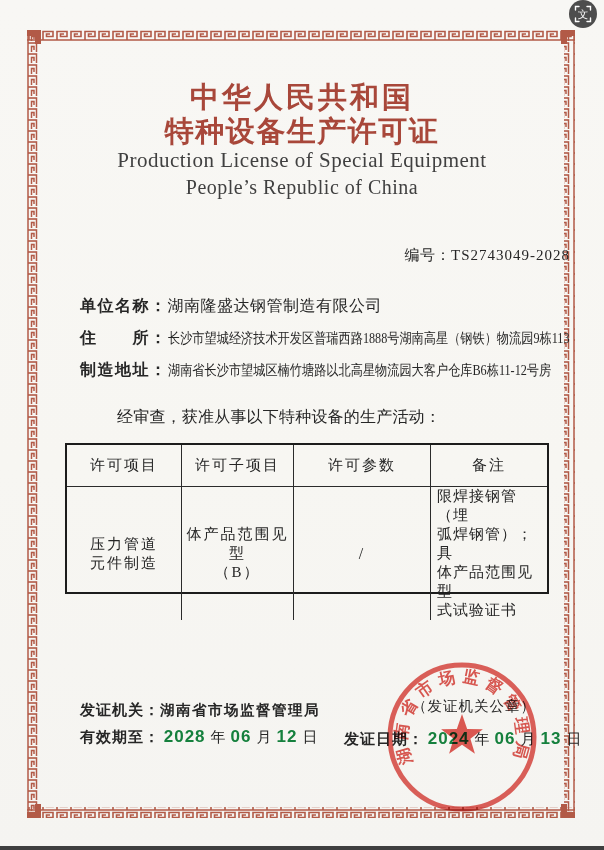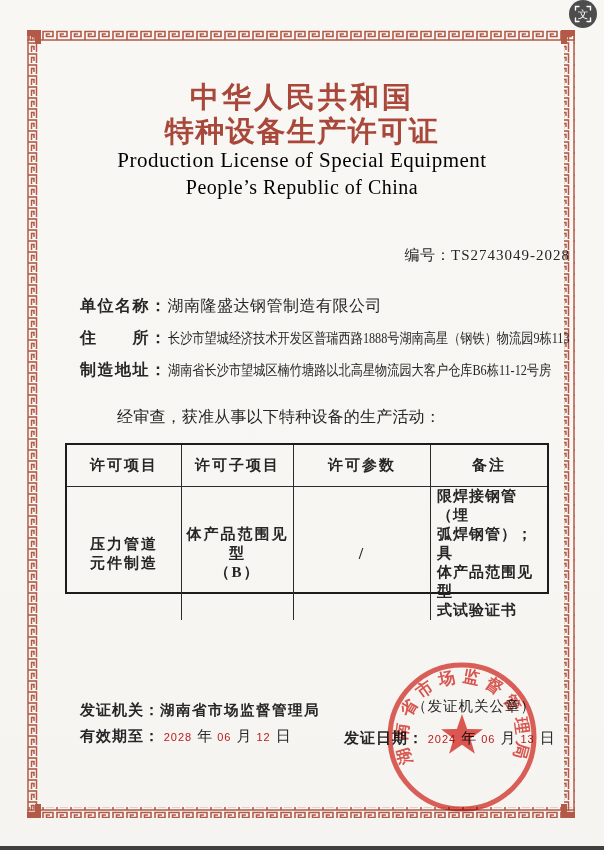--- a/index.html
+++ b/index.html
@@ -12,21 +12,21 @@
   .paper{position:absolute;left:0;top:0;right:0;bottom:0;
     background:linear-gradient(180deg,#f8f7f4 0%,#f7f6f2 55%,#f5f4f1 100%);}
   .frame-svg{position:absolute;left:27px;top:30px;z-index:1;}
   .content{position:absolute;left:0;top:0;width:604px;height:850px;z-index:2;color:#262626;padding-left:28px;}
 
   .title-cn{position:absolute;left:0;width:604px;text-align:center;
     color:#a8473a;font-weight:bold;font-size:29px;letter-spacing:3px;white-space:nowrap;}
   .title-cn.l1{top:78px;}
   .title-cn.l2{top:112px;letter-spacing:1.5px;}
   .title-en{position:absolute;left:0;width:604px;text-align:center;
-    color:#000000;font-size:21px;letter-spacing:0.5px;white-space:nowrap;}
+    color:#404040;font-size:21px;letter-spacing:0.5px;white-space:nowrap;}
   .title-en.l1{top:148px;}
   .title-en.l2{top:176px;font-size:20px;}
 
   .license-no{position:absolute;top:246px;right:62px;font-size:15px;
     letter-spacing:0.5px;white-space:nowrap;}
   .license-no .num{font-family:"Liberation Serif",serif;letter-spacing:1px;}
 
   .field{position:absolute;left:80px;white-space:nowrap;font-size:16px;}
   .field .lbl{font-weight:600;letter-spacing:1.5px;display:inline-block;min-width:84px;}
   .field .val{font-weight:400;letter-spacing:0.5px;}
@@ -37,36 +37,36 @@
     transform:scaleX(0.84);transform-origin:left center;letter-spacing:0;}
 
   .statement{position:absolute;left:103px;top:407px;font-size:16px;letter-spacing:0.2px;margin-left:14px;}
 
   .lic-table{position:absolute;left:65px;top:443px;width:480px;height:147px;
     border:2.5px solid #1c1c1c;display:grid;
     grid-template-columns:115px 112px 137px 1fr;grid-template-rows:42px 1fr;
     background:transparent;}
   .lic-table .cell{border-right:1px solid #2b2b2b;border-bottom:1px solid #2b2b2b;
     display:flex;align-items:center;justify-content:center;text-align:center;
-    font-size:15px;letter-spacing:2px;white-space:pre-line;line-height:19px;font-weight:bold;}
+    font-size:15px;letter-spacing:2px;white-space:pre-line;line-height:19px;}
   .lic-table .cell.last-col{border-right:none;}
   .lic-table .cell.body{border-bottom:none;}
   .lic-table .cell.remark{justify-content:flex-start;text-align:left;
     padding-left:6px;padding-right:2px;letter-spacing:1px;}
   .lic-table .cell.param{font-size:16px;}
 
   .foot-row{position:absolute;white-space:nowrap;font-size:15px;}
   .foot-row .lbl{font-weight:600;letter-spacing:1px;}
   .foot-row .v{font-weight:600;letter-spacing:1.5px;font-size:14.5px;}
   .issuer-row{left:80px;top:695px;margin-top:6px;}
   .valid-row{left:80px;top:727px;}
   .issued-row{left:344px;top:729px;}
   .date-part{display:inline-flex;align-items:baseline;gap:5px;}
   .date-part .num{font-family:"Liberation Sans","DejaVu Sans",sans-serif;
-    font-weight:normal;font-size:11px;letter-spacing:1px;color:#b91c1c;}
+    font-weight:bold;font-size:17px;letter-spacing:1px;color:#15803d;}
   .date-part .unit{font-size:15px;}
   .seal-note{position:absolute;left:412px;top:697px;font-size:14.5px;
     letter-spacing:1px;white-space:nowrap;}
 
   .seal{position:absolute;left:377px;top:652px;width:170px;height:170px;z-index:3;
     mix-blend-mode:multiply;opacity:0.92;}
 
   .translate-btn{position:absolute;left:569px;top:0px;width:28px;height:28px;
     border-radius:50%;background:#4d4d4d;z-index:4;display:flex;
     align-items:center;justify-content:center;}

